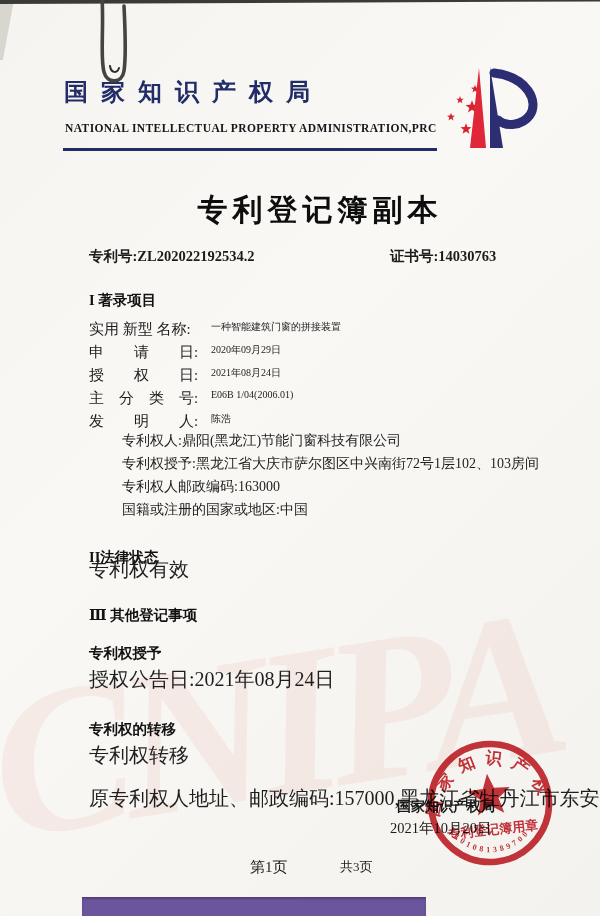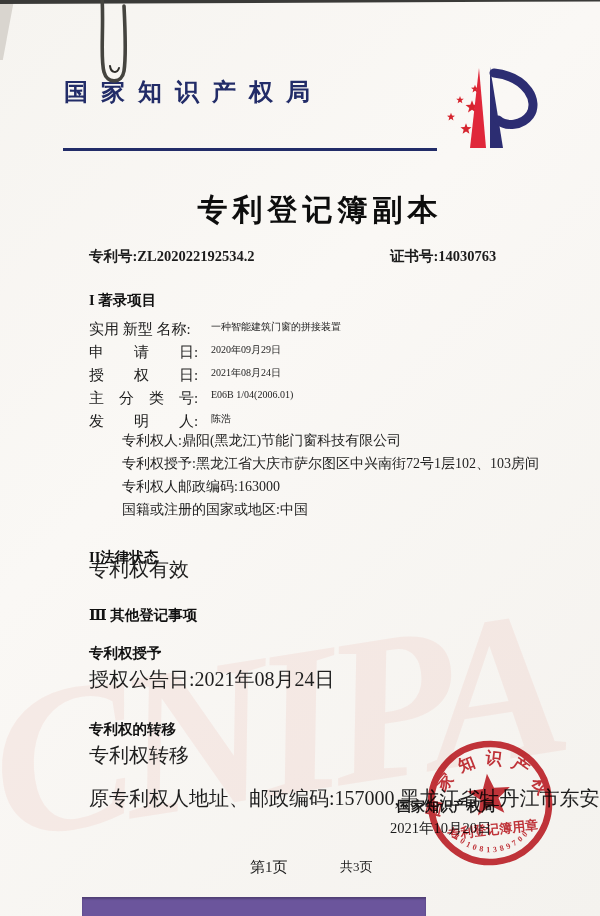--- a/index.html
+++ b/index.html
@@ -67,20 +67,21 @@
 
   <div class="abs" id="top-edge"></div>
   <div class="abs" id="corner-shade"></div>
 
   <svg class="abs" id="paperclip" width="52" height="108" viewBox="0 0 52 108">
     <path d="M16,0 C18,34 14,62 18,76 C21,88 36,88 38,75 C40,62 39,30 38,10" fill="none" stroke="#45443f" stroke-width="3.6" stroke-linecap="round"></path>
     <path d="M24,70 C25,77 31,78 33,72" fill="none" stroke="#2e2d29" stroke-width="2" stroke-linecap="round"></path>
   </svg>
 
   <div class="abs" id="agency-cn">国家知识产权局</div>
+  <div class="abs" id="agency-en">NATIONAL INTELLECTUAL PROPERTY ADMINISTRATION,PRC</div>
   <div class="abs" id="header-rule"></div>
 
   <svg class="abs" id="logo" width="138" height="116" viewBox="0 0 138 116">
     <defs>
       <polygon id="star" points="0,-10 2.47,-3.4 9.51,-3.09 3.99,1.3 5.88,8.09 0,4.2 -5.88,8.09 -3.99,1.3 -9.51,-3.09 -2.47,-3.4"></polygon>
     </defs>
     <g fill="#d6242e">
       <use href="#star" transform="translate(42,33) scale(.42)"></use>
       <use href="#star" transform="translate(27,44) scale(.40)"></use>
       <use href="#star" transform="translate(39,51) scale(.68)"></use>

